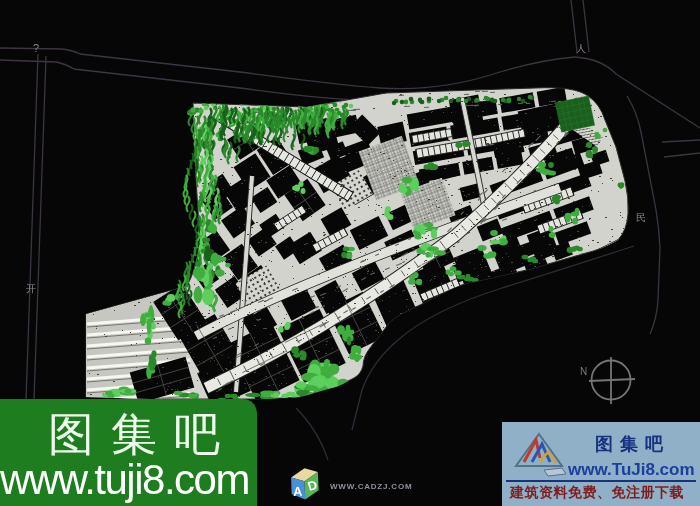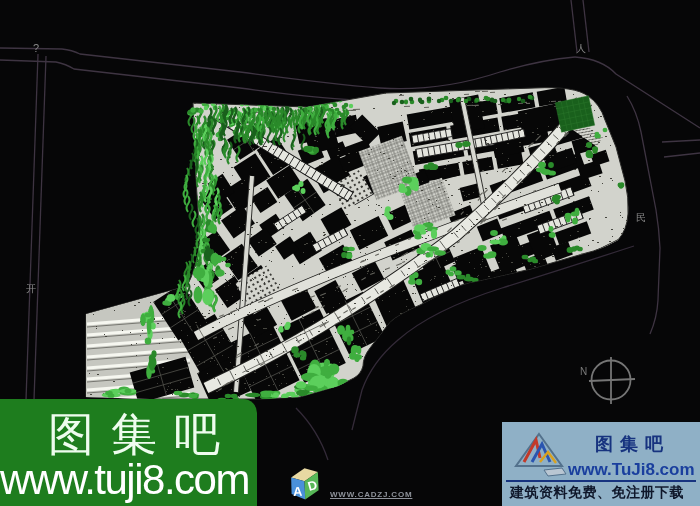--- a/index.html
+++ b/index.html
@@ -5,26 +5,26 @@
 *{box-sizing:border-box;font-family:"Liberation Sans",sans-serif;}
 #stage{position:relative;width:700px;height:506px;background:#060607;}
 svg.map{position:absolute;left:0;top:0;}
 .greenbox{position:absolute;left:0;top:399px;width:257px;height:107px;background:#1e7d1e;
  border-radius:0 14px 0 0;}
 .gb-title{position:absolute;left:48px;top:5px;color:#eefcee;font-size:46px;
  font-family:"Liberation Serif",serif;letter-spacing:17px;white-space:nowrap;}
 .gb-url{position:absolute;left:0px;top:57px;color:#ffffff;font-size:42px;white-space:nowrap;letter-spacing:-1.5px;}
 .cad{position:absolute;left:283px;top:458px;width:220px;height:48px;}
 .cad-name{position:absolute;left:44px;top:4px;color:#a7b6c6;font-size:22px;letter-spacing:0.5px;}
-.cad-url{position:absolute;left:47px;top:32px;color:#8e929a;font-size:8px;font-weight:bold;letter-spacing:0.8px;text-decoration:underline;}
+.cad-url{position:absolute;left:47px;top:24px;color:#8e929a;font-size:8px;font-weight:bold;letter-spacing:0.8px;}
 .bluebox{position:absolute;left:502px;top:422px;width:198px;height:84px;background:#8fb0c6;}
 .bb-title{position:absolute;left:93px;top:10px;color:#17337f;font-size:18px;font-weight:bold;letter-spacing:7px;white-space:nowrap;}
 .bb-url{position:absolute;left:66px;top:38px;color:#1a3f9e;font-size:17px;font-weight:bold;white-space:nowrap;}
 .bb-line{position:absolute;left:4px;top:58px;width:190px;height:2px;background:#17337f;}
-.bb-red{position:absolute;left:8px;top:62px;color:#0f172a;font-size:14px;font-weight:bold;white-space:nowrap;letter-spacing:0.5px;}
+.bb-red{position:absolute;left:8px;top:62px;color:#7f1d1d;font-size:14px;font-weight:bold;white-space:nowrap;letter-spacing:0.5px;}
 </style></head>
 <body>
 <div id="stage">
 <svg class="map" width="700" height="506" viewBox="0 0 700 506">
 <g stroke="#3e3442" stroke-width="1.3" fill="none">
 <path d="M38,54 L26,400"></path>
 <path d="M46,56 L34,400"></path>
 <path d="M0,48 L62,49 Q72,50 80,54 L240,72 Q330,84 380,88 Q440,92 500,72 Q540,60 575,57"></path>
 <path d="M0,60 L56,62 Q66,64 74,69 L240,88 Q320,99 376,101"></path>
 <path d="M575,57 Q602,59 616,74 L700,128"></path>

